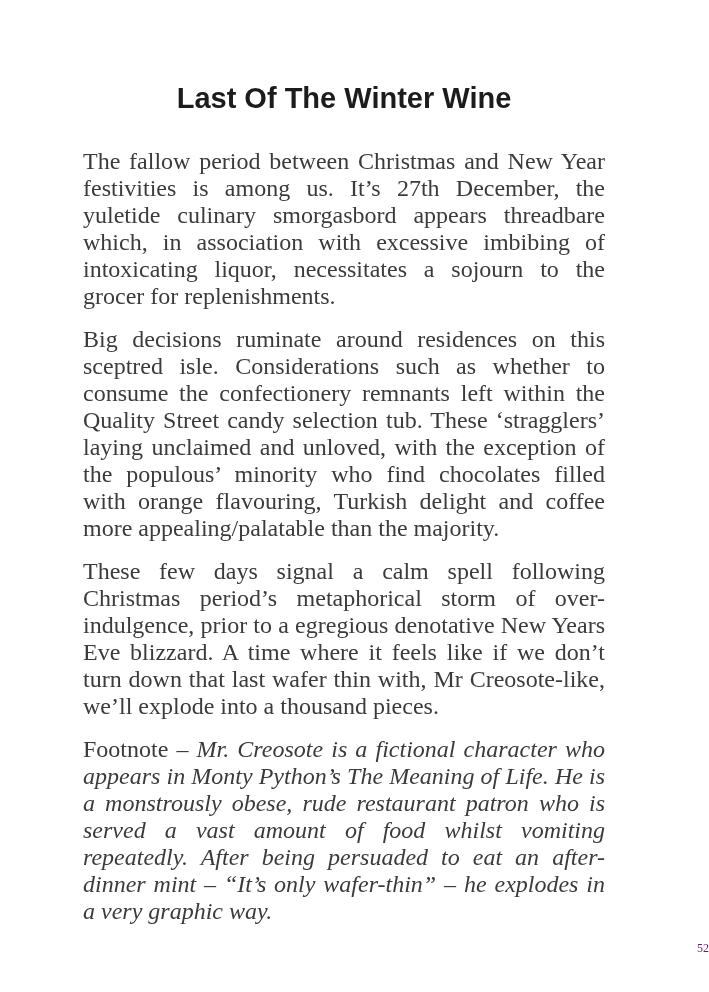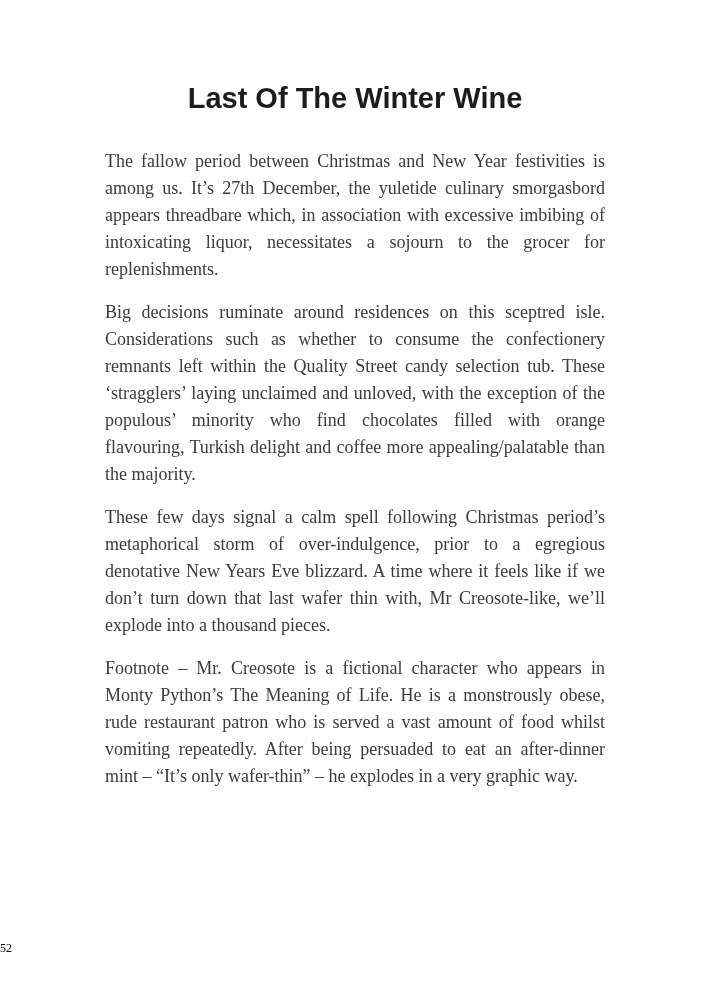--- a/index.html
+++ b/index.html
@@ -7,55 +7,56 @@
   body {
     width: 709px;
     height: 992px;
     background: #ffffff;
     position: relative;
     font-family: "Liberation Serif", serif;
     color: #3b3b3b;
     overflow: hidden;
   }
   .page {
-    padding: 82px 104px 0 105px;
+    padding: 82px 104px 0 83px;
   }
   .title {
     font-family: "Liberation Sans", sans-serif;
     font-weight: 700;
     font-size: 29px;
     line-height: 1.15;
     text-align: center;
     color: #1c1c1c;
     margin: 0 0 33px 0;
   }
   .para {
-    font-size: 18px;
+    font-size: 24px;
     line-height: 27px;
     text-align: justify;
     text-justify: inter-word;
     margin: 0 0 16px 0;
   }
   .footnote-label {
     font-weight: normal;
     font-style: normal;
   }
   .footnote-sep {
     font-style: normal;
   }
   .footnote-text {
+    font-style: italic;
   }
   .page-number {
     position: absolute;
     left: 0;
     bottom: 36px;
     width: 100%;
-    text-align: left;
+    text-align: right;
     font-size: 12px;
-    color: #000000;
+    color: #701a75;
     margin-top: 28px;
   }
 </style>
 </head>
 <body>
 
 <div class="page">
   <h1 class="title">Last Of The Winter Wine</h1>
 
   <p class="para">The fallow period between Christmas and New Year festivities is among us. It’s 27th December, the yuletide culinary smorgasbord appears threadbare which, in association with excessive imbibing of intoxicating liquor, necessitates a sojourn to the grocer for replenishments.</p>

